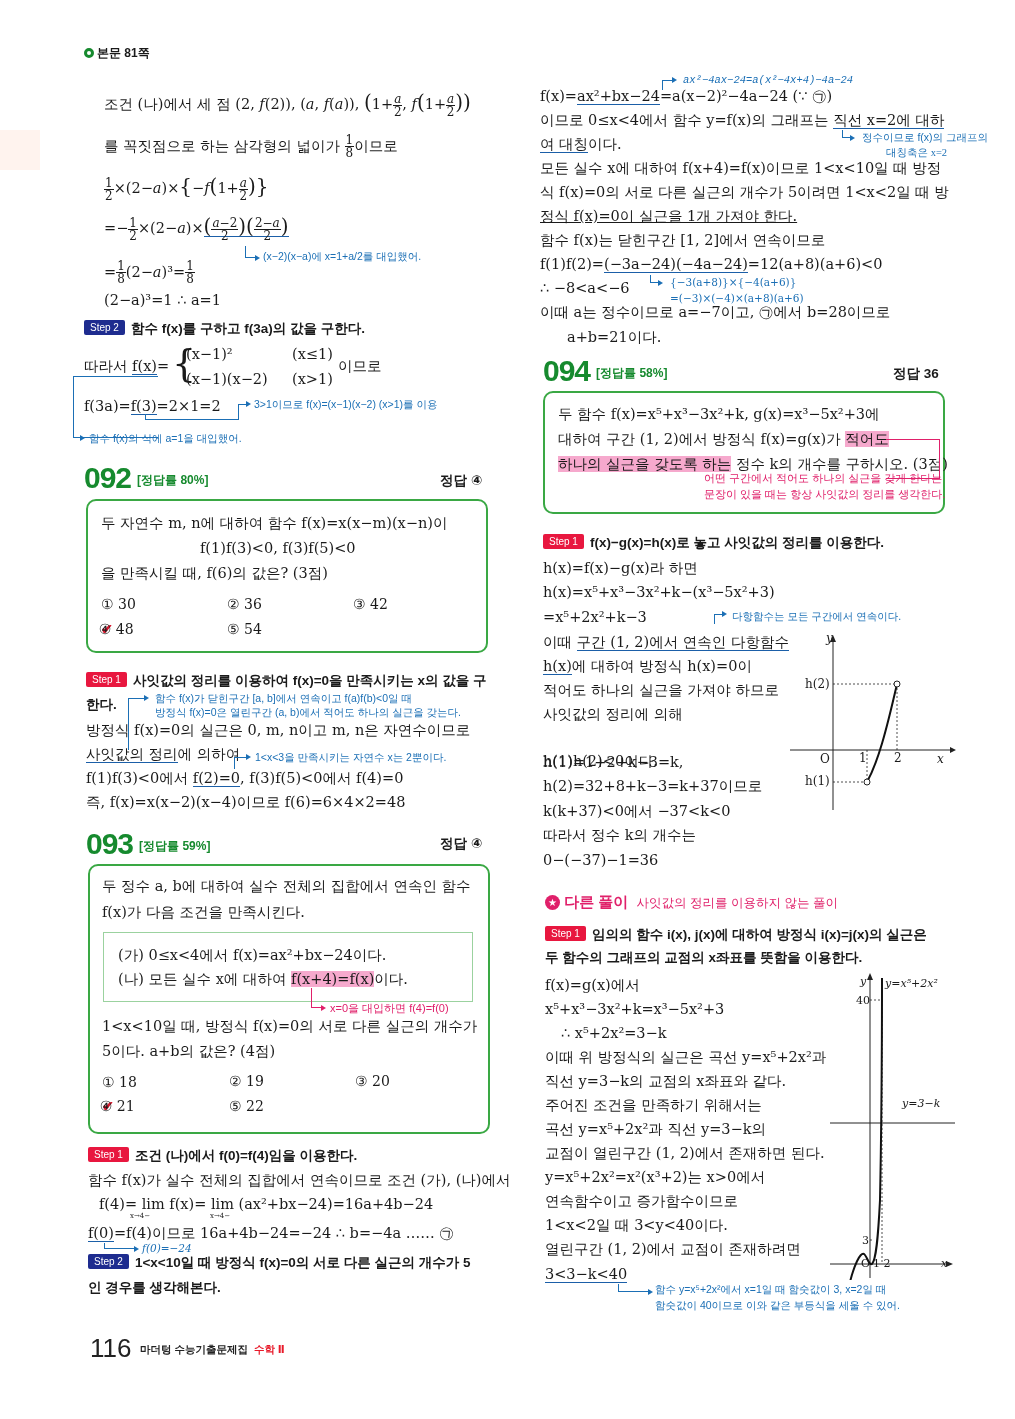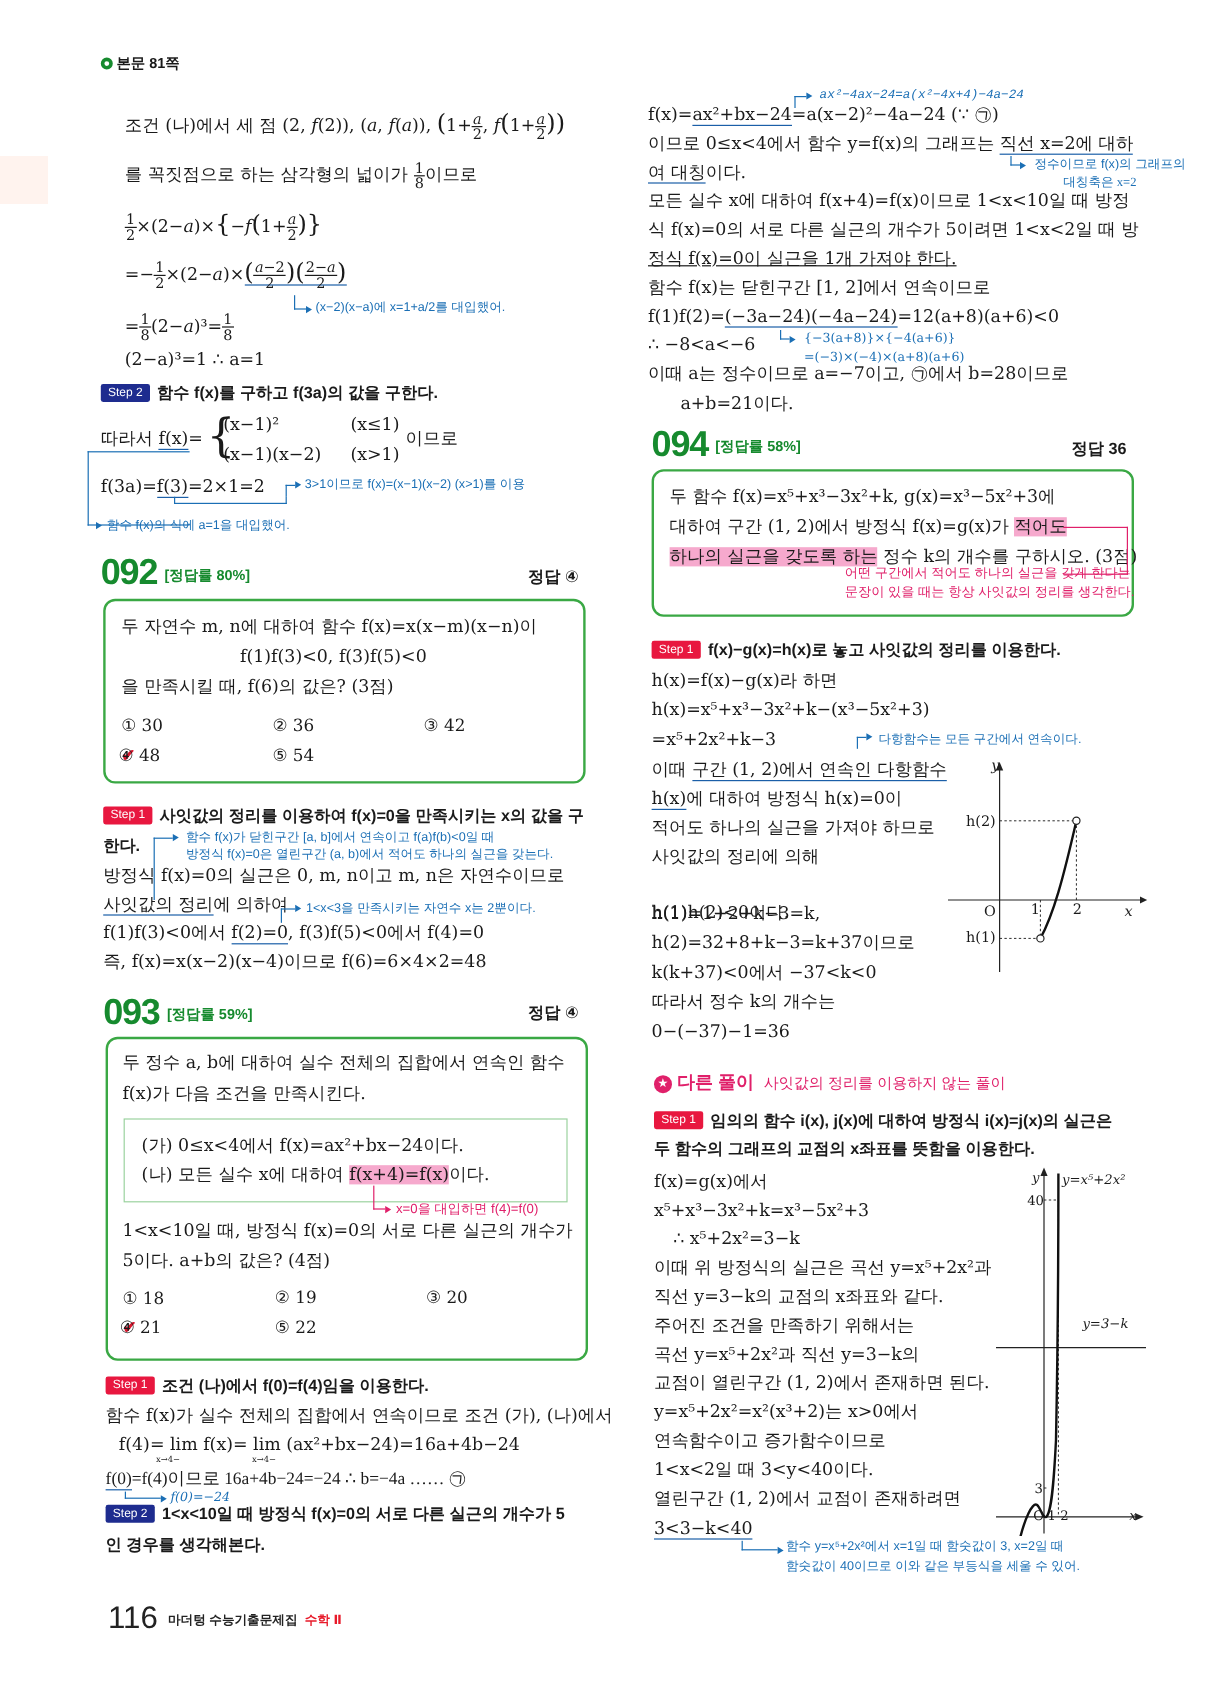--- a/index.html
+++ b/index.html
@@ -134,21 +134,21 @@
 <div class="opt" style="left:102px;top:1098px;"><span class="check">✔</span><span style="margin-left:-14px;">④ 21</span></div>
 <div class="opt" style="left:229px;top:1098px;">⑤ 22</div>
 
 <div class="line" style="left:88px;top:1145px;">
   <span class="step red">Step 1</span><span class="step-title">조건 (나)에서 f(0)=f(4)임을 이용한다.</span>
 </div>
 <div class="line" style="left:88px;top:1170px;">함수 f(x)가 실수 전체의 집합에서 연속이므로 조건 (가), (나)에서</div>
 <div class="line" style="left:88px;top:1194px;margin-left:11px;">f(4)= lim f(x)= lim (ax²+bx−24)=16a+4b−24</div>
 <div class="abs" style="left:130px;top:1212px;font-size:7px;">x→4−</div>
 <div class="abs" style="left:210px;top:1212px;font-size:7px;">x→4−</div>
-<div class="line" style="left:88px;top:1223px;font-family:Liberation Serif, serif;"><span class="u-blue">f(0)</span><span>=f(4)이므로 16a+4b−24=−24      ∴ b=−4a   …… ㉠</span></div>
+<div class="line" style="left:88px;top:1223px;"><span class="u-blue">f(0)</span><span>=f(4)이므로 16a+4b−24=−24      ∴ b=−4a   …… ㉠</span></div>
 <div class="arrow-line" style="left:104px;top:1243px;width:30px;height:6px;border-left-width:1px;border-bottom-width:1px;"></div>
 <div class="arrowhead" style="left:134px;top:1246px;"></div>
 <div class="blue-note" style="left:142px;top:1242px;font-family:'DejaVu Serif',serif;font-style:italic;">f(0)=−24</div>
 <div class="line" style="left:88px;top:1252px;">
   <span class="step navy">Step 2</span><span class="step-title">1&lt;x&lt;10일 때 방정식 f(x)=0의 서로 다른 실근의 개수가 5</span>
 </div>
 <div class="line step-title" style="left:88px;top:1278px;">인 경우를 생각해본다.</div>
 
 <div class="arrow-line" style="left:662px;top:80px;width:10px;height:10px;border-left-width:1px;border-top-width:1px;"></div>
 <div class="arrowhead" style="left:672px;top:77px;"></div>

